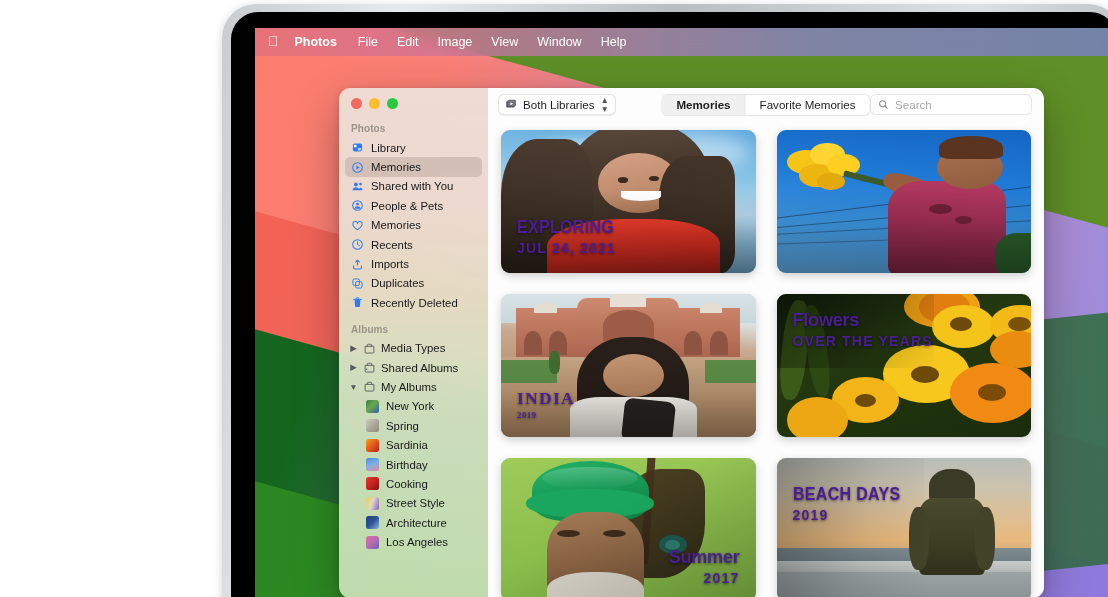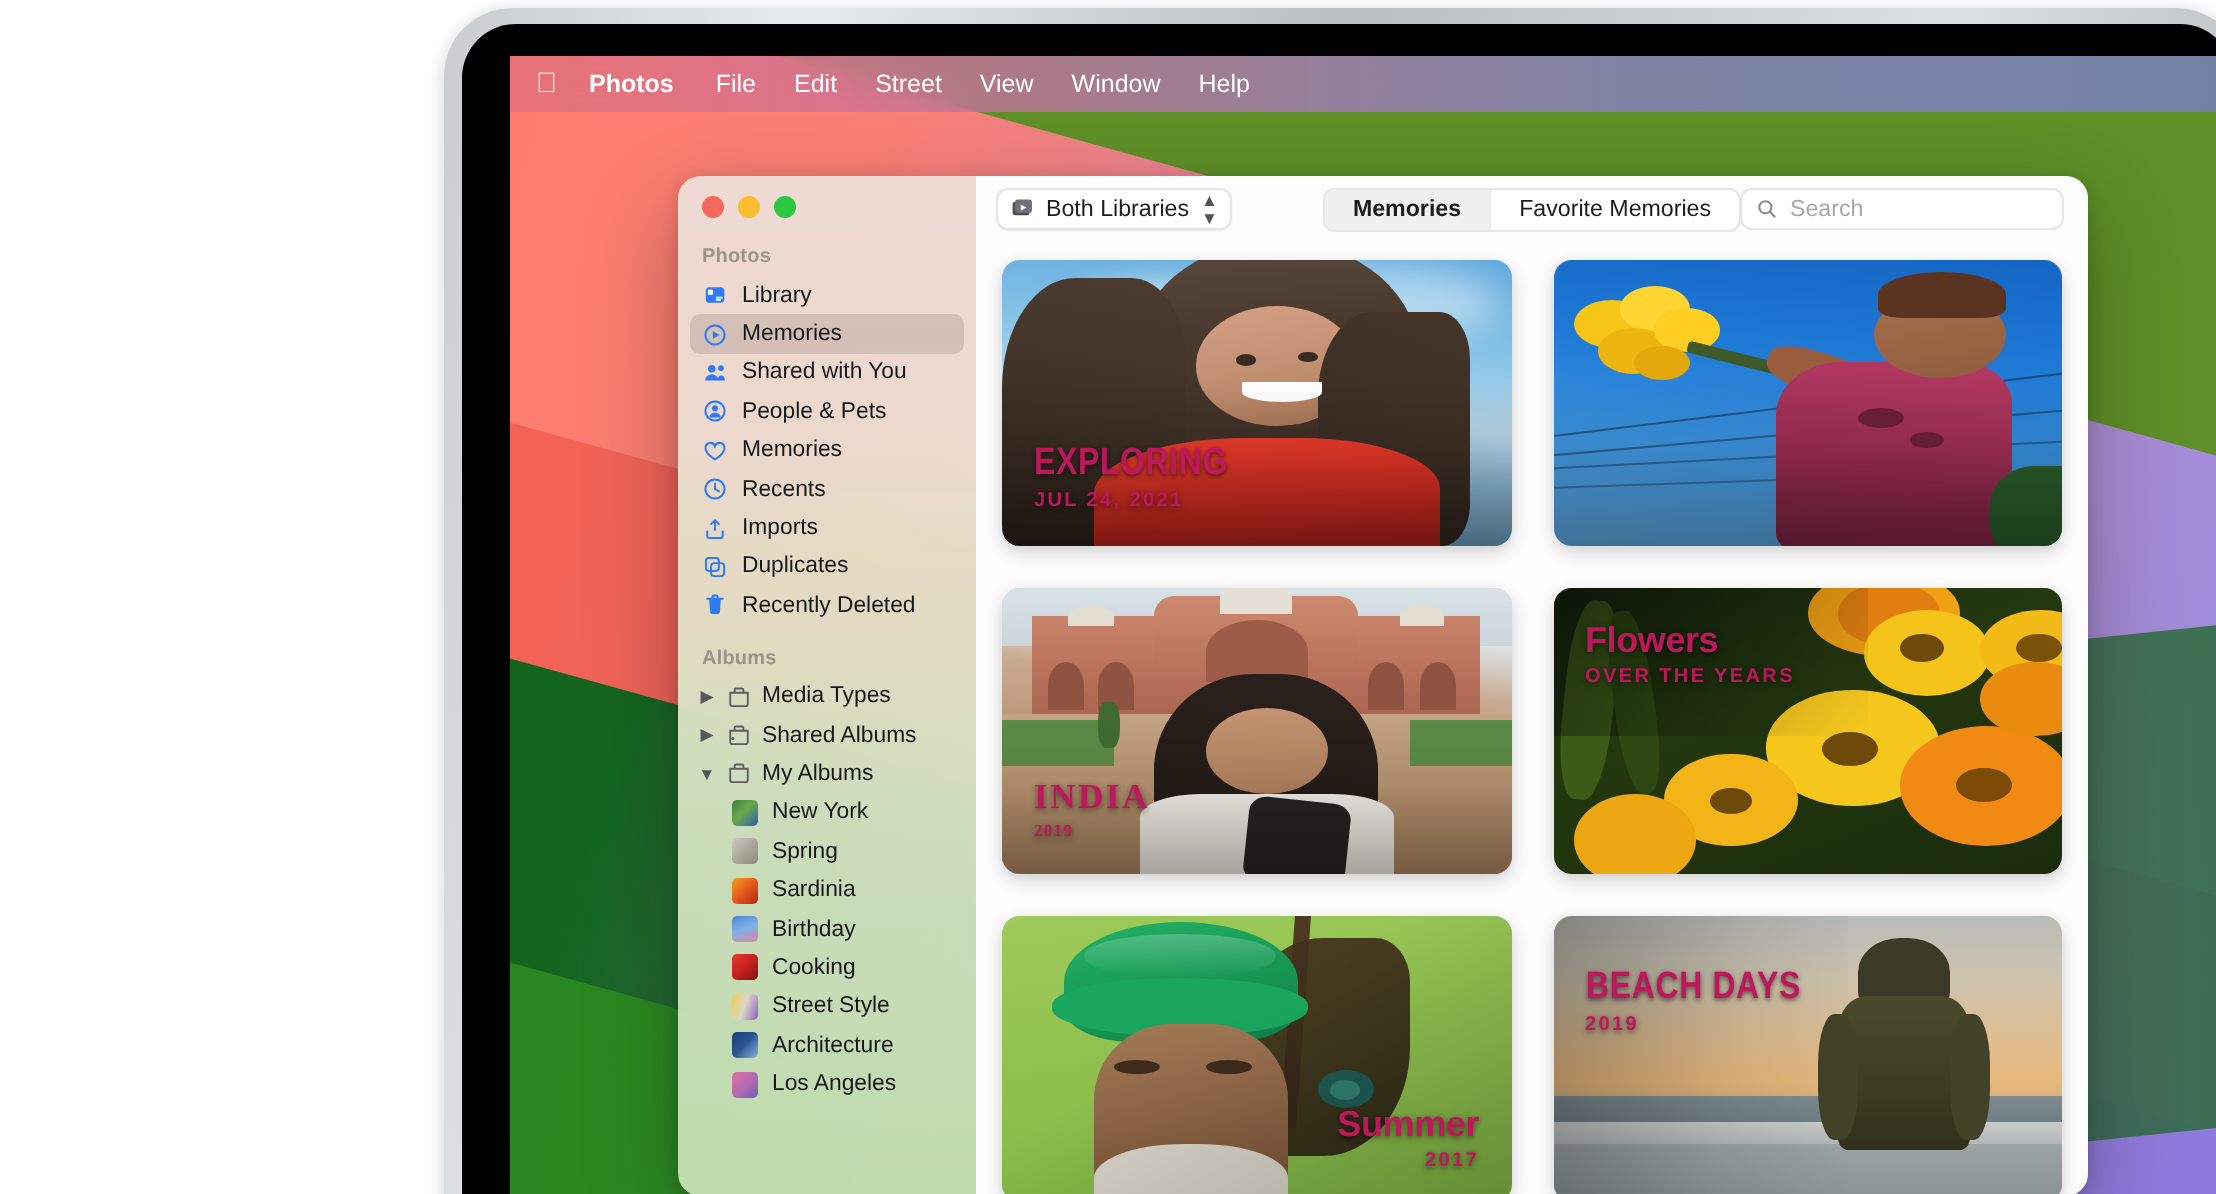--- a/index.html
+++ b/index.html
@@ -177,29 +177,29 @@
     position: relative;
     height: 143px;
     border-radius: 9px;
     overflow: hidden;
     box-shadow: 0 3px 9px rgba(0,0,0,.19);
     background: #ccc;
   }
   .card .art { position: absolute; inset: 0; overflow: hidden; }
   .cap {
     position: absolute; z-index: 5;
-    color: #be185d;
+    color: #4c1d95;
     text-shadow: 0 1px 3px rgba(0,0,0,.55);
     line-height: 1.05;
   }
   .cap.bl { left: 16px; bottom: 17px; }
   .cap.br { right: 16px; bottom: 15px; text-align: right; }
   .cap.tl { left: 16px; top: 17px; }
   .cap .t1 { display: block; }
-  .cap .t2 { display: block; margin-top: 4px; font-size: 10px; letter-spacing: 1.2px; font-weight: 700; }
+  .cap .t2 { display: block; margin-top: 4px; font-size: 14px; letter-spacing: 1.2px; font-weight: 700; }
 
   .st-cond .t1 { font-size: 19px; font-weight: 800; letter-spacing: .4px; transform: scaleX(.84); transform-origin: left center; }
   .st-serif .t1 { font-family: "Liberation Serif", serif; font-size: 17.5px; font-weight: 700; letter-spacing: 1.3px; }
   .st-serif .t2 { font-family: "Liberation Serif", serif; letter-spacing: .6px; font-size: 8.6px; }
   .st-round .t1 { font-size: 18px; font-weight: 700; letter-spacing: -.2px; }
 
   
   .ly { position: absolute; }
   .el { border-radius: 50%; }
 </style>
@@ -221,21 +221,21 @@
       <div class="band" style="top:500px;height:130px;transform:rotate(15.5deg);background:linear-gradient(90deg,#4e9b1c 0%,#63ab1f 26%,#b07a4e 56%,#d08a55 72%,#c98350 100%);"></div>
 
       <div class="band" style="top:390px;height:250px;left:-150px;width:1200px;transform:rotate(-6deg);background:linear-gradient(90deg,rgba(120,195,40,.0) 0%,rgba(120,195,40,.0) 42%,rgba(30,110,34,.55) 60%,rgba(24,98,30,.85) 100%);"></div>
     </div>
 
     <div id="menubar">
       <span class="apple"></span>
       <span class="mi bold">Photos</span>
       <span class="mi">File</span>
       <span class="mi">Edit</span>
-      <span class="mi">Street</span>
+      <span class="mi">Image</span>
       <span class="mi">View</span>
       <span class="mi">Window</span>
       <span class="mi">Help</span>
     </div>
 
     <div id="photos-window">
 
       <div id="sidebar">
         <div id="traffic">
           <i class="r"></i>

